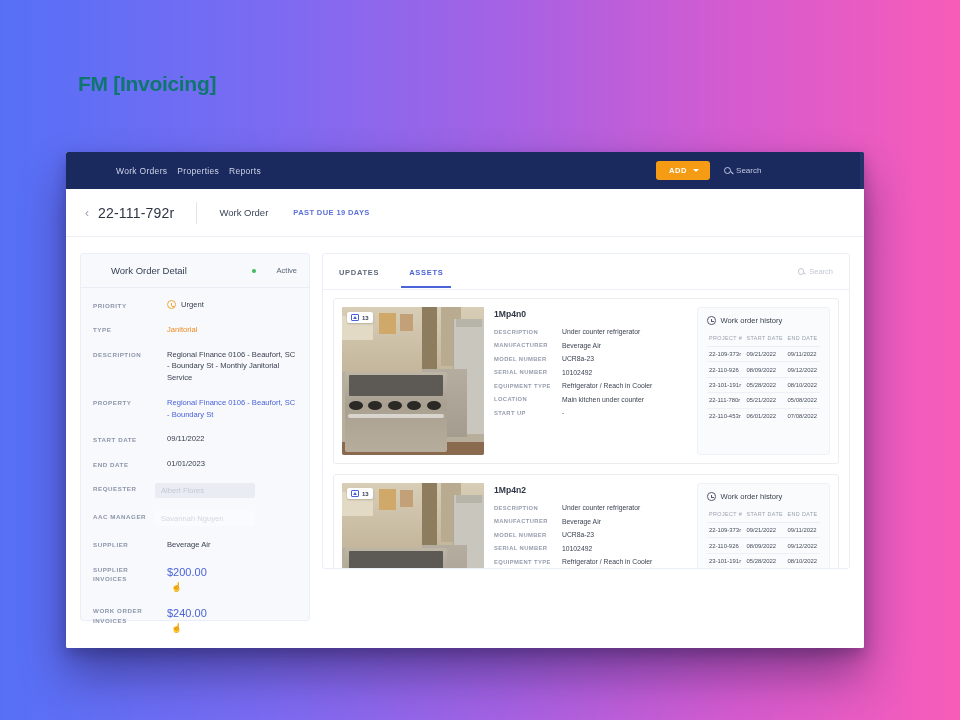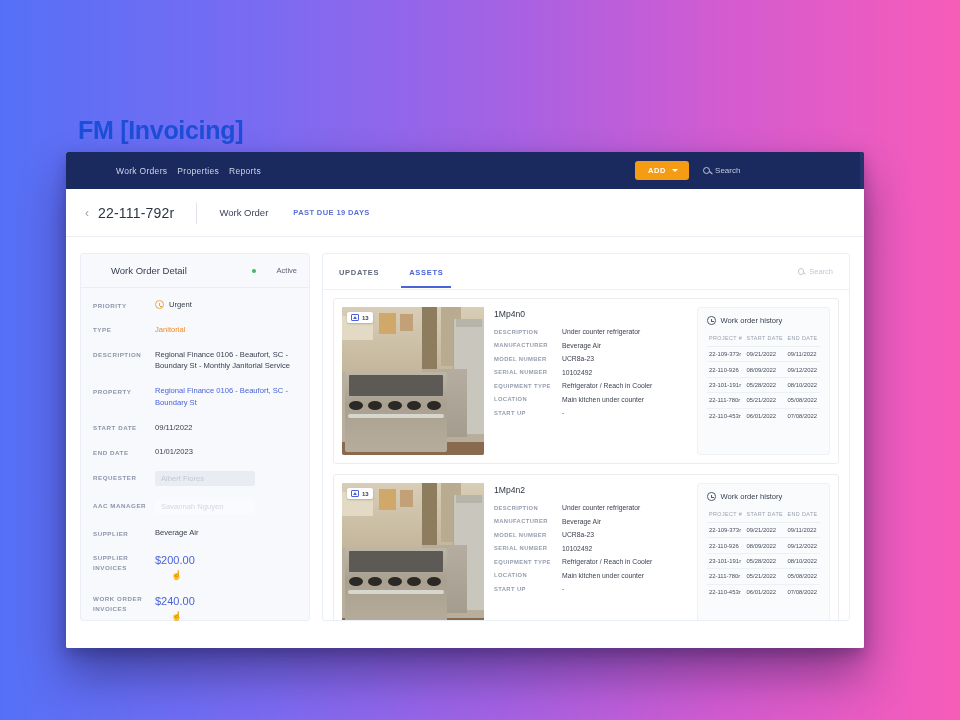--- a/index.html
+++ b/index.html
@@ -7,25 +7,24 @@
   body {
     font-family: "Liberation Sans", sans-serif;
     background: linear-gradient(90deg, #5570f6 0%, #7b6bf2 28%, #a462e4 52%, #d45bd0 76%, #f85cb8 100%);
     position: relative;
   }
 
   
   .slide-title {
     position: absolute;
     left: 78px; top: 72px;
-    font-size: 25px;
+    font-size: 21px;
     font-weight: bold;
-    color: #1d4ed8;
+    color: #0f766e;
     letter-spacing: -0.3px;
-    margin-top: 44px;
   }
 
   
   .window {
     position: absolute;
     left: 66px; top: 152px;
     width: 798px; height: 496px;
     background: #ffffff;
     border-radius: 2px;
     box-shadow: 0 26px 46px rgba(22, 16, 62, .45), 0 6px 14px rgba(20,14,50,.25);
@@ -44,21 +43,21 @@
     position: relative;
   }
   .nav-links { display: flex; align-items: flex-end; gap: 10px; margin-left: 50px; }
   .nav-link {
     color: #cdd3e8;
     font-size: 8.5px;
     letter-spacing: .3px;
     cursor: pointer;
     white-space: nowrap;
   }
-  .nav-right { position: absolute; left: 569px; top: 0; height: 37px; display: flex; align-items: center; gap: 14px; }
+  .nav-right { position: absolute; left: 590px; top: 0; height: 37px; display: flex; align-items: center; gap: 14px; }
   .add-btn {
     background: #f59c14;
     color: #ffffff;
     font-size: 7.5px;
     font-weight: bold;
     letter-spacing: .6px;
     padding: 5px 11px 5px 13px;
     border-radius: 3px;
     display: flex;
     align-items: center;
@@ -99,41 +98,41 @@
   }
   .detail-title { font-size: 9.5px; color: #343d50; margin-left: 18px; }
   .active-badge { display:flex; align-items:center; gap:21px; font-size: 7.5px; color:#5a6378; }
   .dot { width:4px; height:4px; border-radius:50%; background:#3fbb63; }
   .rows { padding: 11px 12px 0 12px; }
   .row { display: flex; margin-bottom: 13px; }
   .rlabel {
     width: 62px; flex-shrink: 0; font-size: 6.2px; font-weight: bold;
     color: #8d95a9; letter-spacing: .55px; padding-top: 1.5px; line-height: 1.5;
   }
-  .rval { font-size: 7.6px; color: #39404f; line-height: 1.55; }
+  .rval { font-size: 7.6px; color: #39404f; line-height: 1.55; margin-left: 12px; }
   .rval.link { color: #4a63d8; }
   .rval.orange { color: #f08a1e; }
   .rval.money { color: #4a63d8; font-size: 11px; }
   .urgent { display: flex; align-items: center; gap: 5px; }
   .clock {
     width: 9px; height: 9px; border-radius: 50%; border: 1.1px solid #f2a73b; position: relative;
   }
   .clock:before { content:""; position:absolute; left:3.2px; top:1.6px; width:1px; height:3px; background:#f2a73b; }
   .clock:after { content:""; position:absolute; left:3.7px; top:4.2px; width:2.6px; height:1px; background:#f2a73b; }
   .ghost-input {
     background: #e9ecf3; border-radius: 2px; color: #c3c8d4; font-size: 7.6px;
     padding: 3px 6px; width: 100px;
   }
   .ghost-input.pale { background: #fafbfe; color: #d3d7e1; }
   .cursor-glyph { font-size: 9px; color:#6a7084; margin-left: 16px; display:block; margin-top:1px; }
 
   
   .assets-panel {
     flex: 1; border: 1px solid #eaeef7; border-radius: 3px; background: #fff;
-    display: flex; flex-direction: column; height: 368px; overflow: hidden;
+    display: flex; flex-direction: column; height: 316px; overflow: hidden;
   }
   .tabs-bar {
     height: 36px; display: flex; align-items: center; padding: 0 14px;
     border-bottom: 1px solid #edf0f7; flex-shrink: 0; position: relative;
   }
   .tab {
     font-size: 7.5px; font-weight: bold; letter-spacing: .7px; color: #5f6879;
     padding: 11px 2px 10px 2px; margin-right: 26px; cursor: pointer; position: relative;
   }
   .tab.active { color: #4a63d8; }
@@ -193,21 +192,21 @@
     width: 8px; height: 7px; border: 1px solid #4a63d8; border-radius: 1px;
     position: relative; background: #fff; flex-shrink: 0;
   }
   .img-glyph:after {
     content:""; position:absolute; left:1px; bottom:0.6px; width:0;height:0;
     border-left:2.4px solid transparent;border-right:2.4px solid transparent;border-bottom:3px solid #4a63d8;
   }
 
   
   .spec { width: 193px; flex-shrink: 0; padding-top: 2px; }
-  .asset-name { font-size: 8.6px; color: #2f3646; font-weight: normal; margin-bottom: 9px; }
+  .asset-name { font-size: 8.6px; color: #2f3646; font-weight: bold; margin-bottom: 9px; }
   .spec-row { display: flex; margin-bottom: 6.5px; }
   .spec-label {
     width: 68px; flex-shrink: 0; font-size: 5.8px; font-weight: bold;
     color: #959cae; letter-spacing: .4px; padding-top: .6px;
   }
   .spec-val { font-size: 6.8px; color: #3c4352; }
 
   
   .history {
     flex: 1; background: #fafbfd; border: 1px solid #f0f1f6; border-radius: 3px; padding: 8px 9px;

